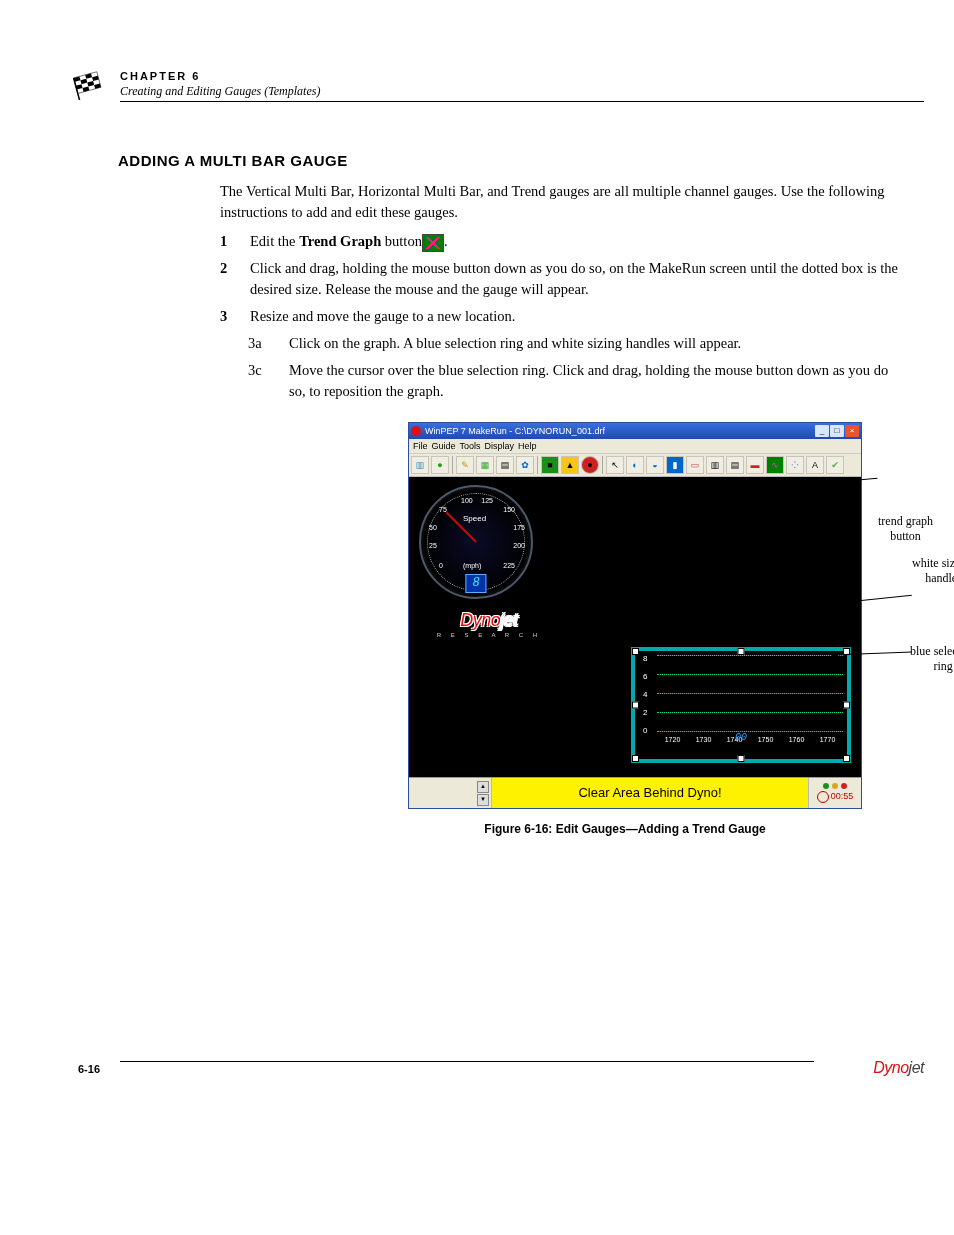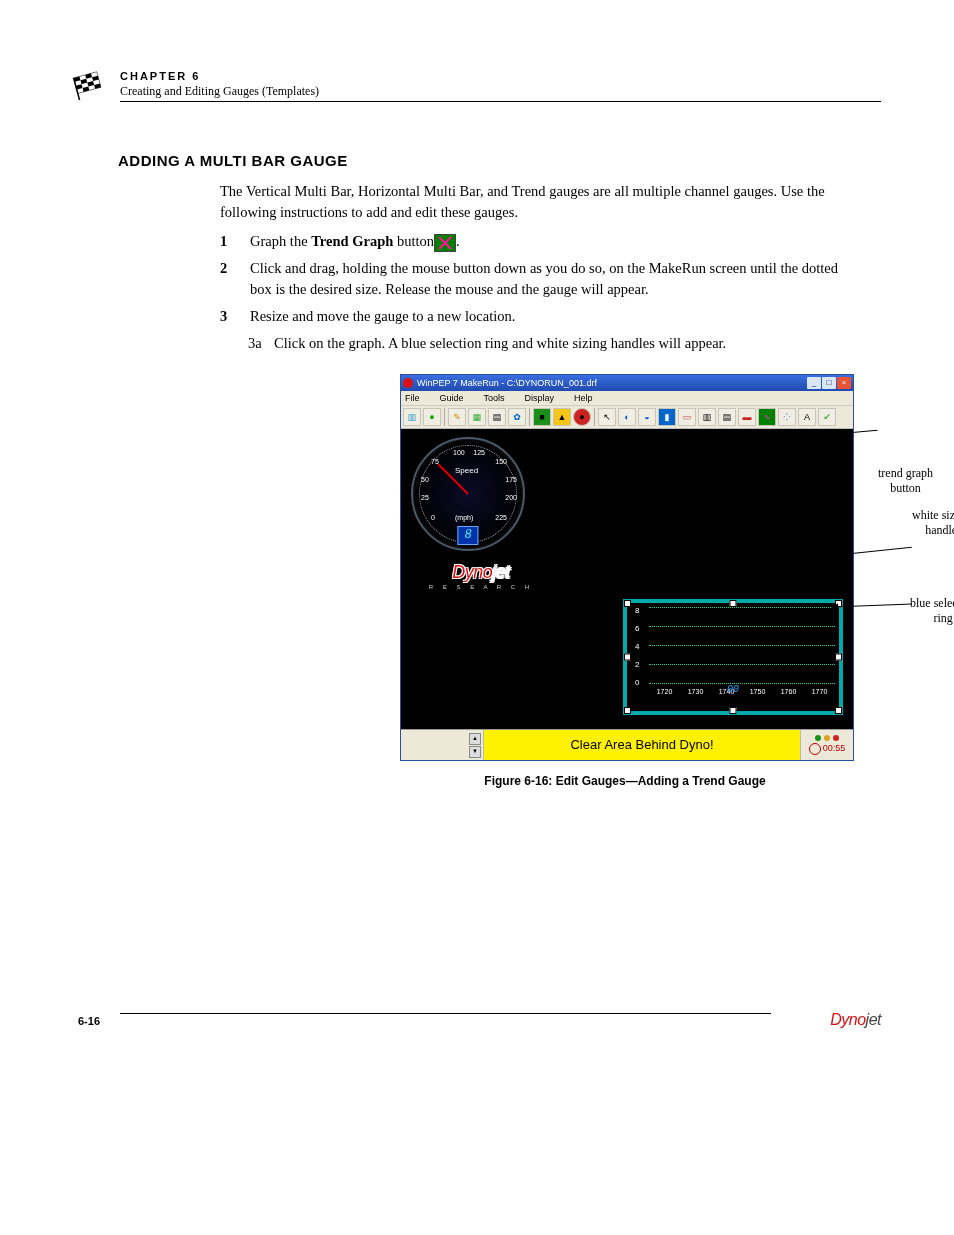--- a/index.html
+++ b/index.html
@@ -4,21 +4,21 @@
 <style>
   body {
     margin: 0;
     padding: 0;
     font-family: Georgia, 'Times New Roman', serif;
     background: #fff;
     color: #000;
     width: 954px;
   }
   .page {
-    padding: 70px 73px 40px 70px;
+    padding: 70px 30px 40px 70px;
     box-sizing: border-box;
   }
   .header-area {
     display: flex;
     align-items: flex-start;
     gap: 10px;
     margin-bottom: 50px;
   }
   .flag-icon {
     width: 40px;
@@ -32,20 +32,21 @@
     padding-bottom: 2px;
   }
   .chapter-label {
     font-family: Verdana, Arial, sans-serif;
     font-size: 11px;
     letter-spacing: 2px;
     font-weight: bold;
   }
   .chapter-sub {
     font-family: Georgia, serif;
+    font-style: italic;
     font-size: 12px;
     margin-top: 2px;
   }
   .section-title {
     font-family: Verdana, Arial, sans-serif;
     font-variant: small-caps;
     font-weight: bold;
     font-size: 15px;
     margin-left: 48px;
     margin-bottom: 12px;
@@ -68,21 +69,21 @@
   .num-label {
     width: 18px;
     flex: none;
     text-align: left;
     font-weight: bold;
   }
   .num-content { flex: 1; }
   .sub-row {
     display: flex;
     align-items: flex-start;
-    gap: 6px;
+    gap: 21px;
     margin-bottom: 6px;
     margin-left: 28px;
   }
   .sub-label { width: 20px; flex:none; }
   .inline-icon {
     display: inline-block;
     vertical-align: middle;
     width: 20px;
     height: 16px;
     background: #008000;
@@ -104,21 +105,21 @@
     width: 600px;
     position: relative;
   }
   .app-window {
     width: 452px;
     border: 1px solid #2a4f9e;
     background: #ef4444;
     font-family: Tahoma, Arial, sans-serif;
     font-size: 10px;
     position: relative;
-    margin-left: 0;
+    margin-left: 8px;
   }
   .titlebar {
     background: linear-gradient(#3a6ee0, #1f4ab0);
     color: #fff;
     height: 16px;
     display: flex;
     align-items: center;
     padding: 0 2px;
     font-size: 9px;
     justify-content: space-between;
@@ -131,21 +132,21 @@
     color: #000;
     display:flex; align-items:center; justify-content:center;
     font-size:8px;
     border-radius:1px;
   }
   .titlebar .ctrls span.close { background:#e85433; color:#fff; }
   .menubar {
     background: #ece9d8;
     height: 14px;
     display: flex;
-    gap: 20px;
+    gap: 4px;
     padding: 0 4px;
     font-size: 9px;
     align-items: center;
     border-bottom: 1px solid #ccc;
   }
   .toolbar {
     background: #ece9d8;
     height: 22px;
     display: flex;
     align-items: center;
@@ -430,34 +431,38 @@
 
   <div class="section-title">ADDING A MULTI BAR GAUGE</div>
 
   <div class="body-text">
     <div class="para">The Vertical Multi Bar, Horizontal Multi Bar, and Trend gauges are all multiple channel gauges. Use the following instructions to add and edit these gauges.</div>
 
     <div class="num-list">
       <div class="num-row">
         <div class="num-label">1</div>
         <div class="num-content">
-          <span>Graph the </span><b>Trend Graph</b><span> button</span><span class="inline-icon"></span><span>.</span>
+          <span>Edit the </span><b>Trend Graph</b><span> button</span><span class="inline-icon"></span><span>.</span>
         </div>
       </div>
       <div class="num-row">
         <div class="num-label">2</div>
         <div class="num-content">Click and drag, holding the mouse button down as you do so, on the MakeRun screen until the dotted box is the desired size. Release the mouse and the gauge will appear.</div>
       </div>
       <div class="num-row">
         <div class="num-label">3</div>
         <div class="num-content">Resize and move the gauge to a new location.</div>
       </div>
       <div class="sub-row">
         <div class="sub-label">3a</div>
         <div class="num-content">Click on the graph. A blue selection ring and white sizing handles will appear.</div>
+      </div>
+      <div class="sub-row">
+        <div class="sub-label">3c</div>
+        <div class="num-content">Move the cursor over the blue selection ring. Click and drag, holding the mouse button down as you do so, to reposition the graph.</div>
       </div>
     </div>
 
     <div class="figure-wrap">
       <div class="app-window">
         <div class="titlebar">
           <div class="left">
             <span style="width:10px;height:10px;background:#d11;border-radius:50%;display:inline-block;"></span>
             <span>WinPEP 7    MakeRun - C:\DYNORUN_001.drf</span>
           </div>

